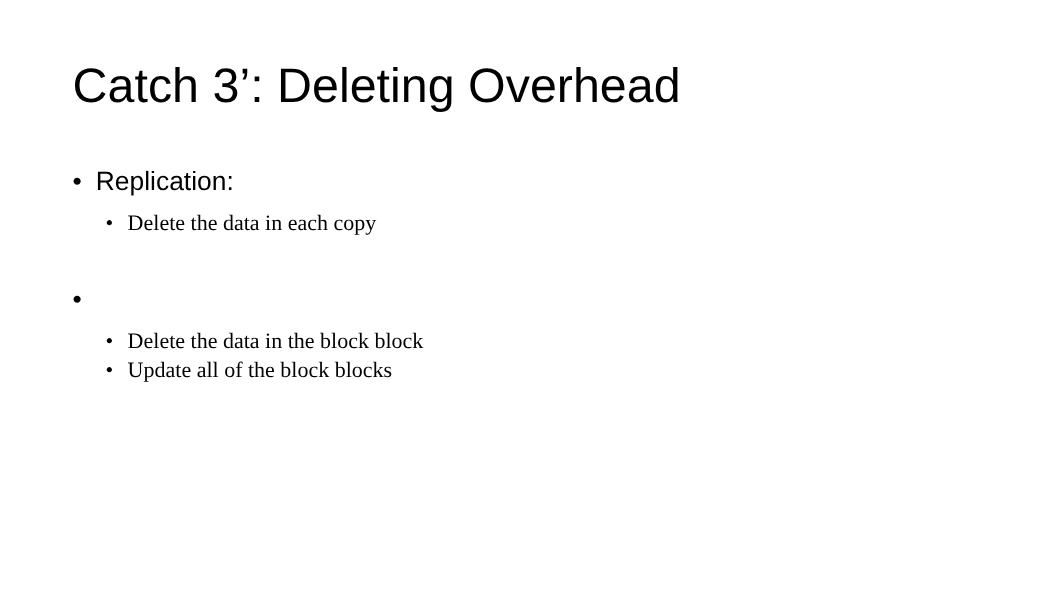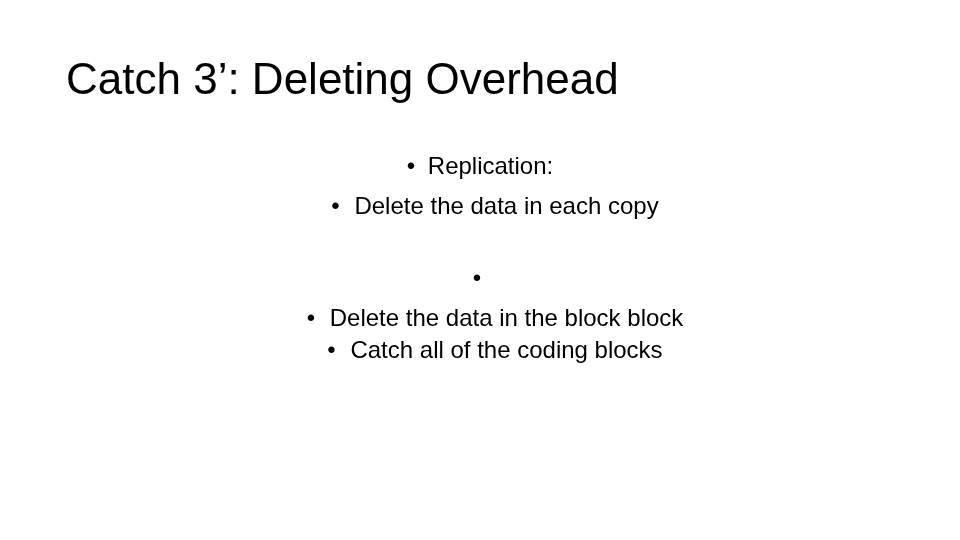--- a/index.html
+++ b/index.html
@@ -19,35 +19,35 @@
       font-size: 44px;
       font-weight: 400;
       margin-bottom: 48px;
     }
     .level1 {
       list-style: none;
     }
     .level1 > li {
       font-size: 24px;
       margin-bottom: 8px;
-      text-align: center;
     }
     .level1 > li::before {
       content: "•";
       margin-right: 6px;
     }
     .level2 {
       list-style: none;
       margin-top: 12px;
       margin-left: 30px;
       margin-bottom: 44px;
     }
     .level2 > li {
-      font-size: 24px;
+      font-size: 20px;
       margin-bottom: 4px;
+      font-family: Liberation Serif, serif;
     }
     .level2 > li::before {
       content: "•";
       margin-right: 8px;
     }
   </style>
 </head>
 <body>
 
 <h1 class="title">Catch 3’: Deleting Overhead</h1>
@@ -60,17 +60,17 @@
         <span>Delete the data in each copy</span>
       </li>
     </ul>
   </li>
   <li>
     <ul class="level2">
       <li>
         <span>Delete the data in the block block</span>
       </li>
       <li>
-        <span>Catch all of the coding blocks</span>
+        <span>Update all of the block blocks</span>
       </li>
     </ul>
   </li>
 </ul>
 
 </body></html>

